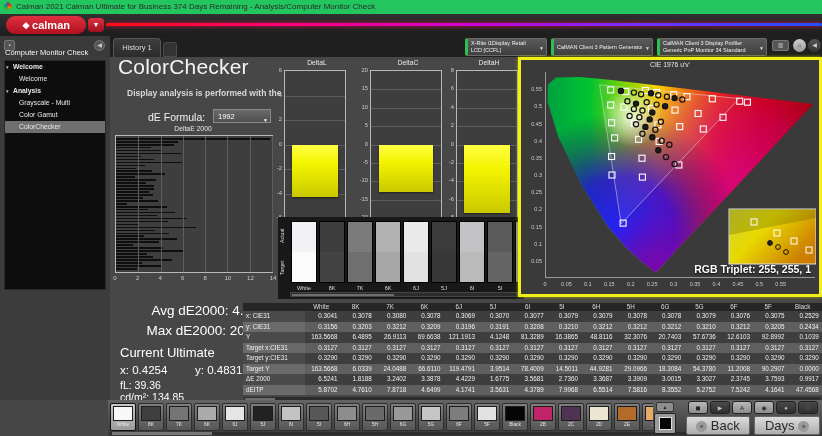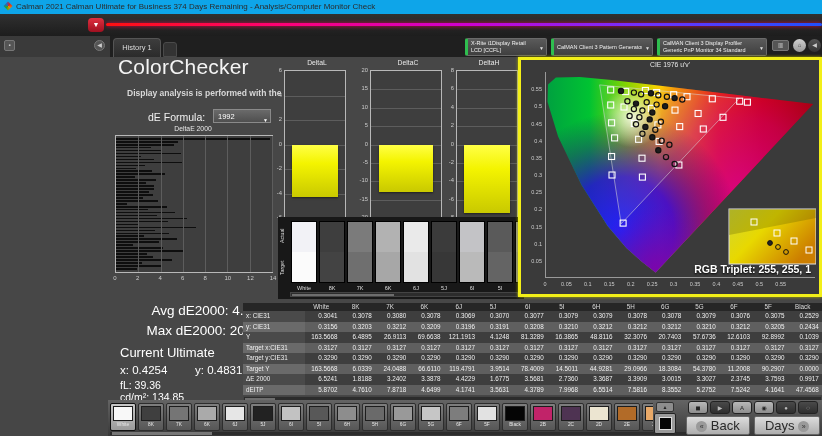--- a/index.html
+++ b/index.html
@@ -2,21 +2,21 @@
 <html><head>
 <meta charset="utf-8">
 <style>
   *{margin:0;padding:0;box-sizing:border-box}
   html,body{background:#222}
   #app{position:relative;width:822px;height:436px;overflow:hidden;
        font-family:"Liberation Sans",sans-serif;background:#474747;color:#eee}
   .abs{position:absolute}
 
   
-  #titlebar{left:0;top:0;width:822px;height:14px;background:#0ea5e9;color:#2b2b2b;
+  #titlebar{left:0;top:0;width:822px;height:14px;background:#22c55e;color:#2b2b2b;
             font-size:8px;line-height:14px;white-space:nowrap;overflow:hidden}
   #titlebar .appicon{display:inline-block;width:8px;height:8px;margin:0 4px 0 4px;
             background:conic-gradient(#d22,#e80,#2a2,#26c,#d22);transform:rotate(45deg) scale(.8);vertical-align:-1px}
 
   
   #toolbar{left:0;top:14px;width:822px;height:22px;background:linear-gradient(#303030,#1d1d1d)}
   #logo{position:absolute;left:6px;top:2px;width:80px;height:18px;background:linear-gradient(#e03040,#b01020);
         border-radius:9px;color:#fff;font-size:11px;font-weight:bold;line-height:18px;text-align:center}
   #logo .diamond{font-size:9px;margin-right:2px}
   #logo-drop{position:absolute;left:88px;top:4px;width:16px;height:14px;background:linear-gradient(#e03040,#a01020);
@@ -135,20 +135,21 @@
 </head>
 <body>
 
 <div id="app">
 
   <div class="abs" id="titlebar">
     <span class="appicon"></span><span>Calman 2021 Calman Ultimate for Business 374 Days Remaining  - Analysis/Computer Monitor Check</span>
   </div>
 
   <div class="abs" id="toolbar">
+    <div id="logo"><span class="diamond">❖</span><span>calman</span></div>
     <div id="logo-drop">▼</div>
     <div id="rainbow"></div>
   </div>
 
   <div class="abs" id="tabrow">
     <div id="sidebar-top">
       <div class="tinybtn" style="left:4px;top:4px">▪</div>
       <div class="tinybtn" style="left:94px;top:4px;border-radius:50%">◀</div>
     </div>
     <div id="history-tab">History 1</div>
@@ -165,20 +166,31 @@
     <div class="devbox" style="left:657px;width:110px">
       <span class="l1">CalMAN Client 3 Display Profiler</span>
       <span class="l2">Generic PnP Monitor 34 Standard</span>
       <span class="arr">▼</span>
     </div>
     <div class="tinybtn" style="left:772px;top:4px;width:17px">▥</div>
     <div class="roundbtn" style="left:793px;background:linear-gradient(#cfcfcf,#9a9a9a);color:#333">⌂</div>
     <div class="roundbtn" style="left:808px;background:linear-gradient(#555,#333);color:#ccc">◀</div>
   </div>
 
+  <div class="abs" id="sidebar">
+    <div id="sidebar-title">Computer Monitor Check</div>
+    <div id="tree-panel">
+        <div class="tree-item bold">Welcome</div>
+        <div class="tree-item">Welcome</div>
+        <div class="tree-item bold">Analysis</div>
+        <div class="tree-item">Grayscale - Multi</div>
+        <div class="tree-item">Color Gamut</div>
+        <div class="tree-item sel">ColorChecker</div>
+      </div>
+  </div>
 
   <div class="abs" id="main">
     <div id="page-title">ColorChecker</div>
     <div class="desc" style="top:31px">Display analysis is performed with the X-Rite/</div>
     <div id="formula-label">dE Formula:</div>
     <div id="formula-select"><span>1992</span><span class="arr">▼</span></div>
 
     <div id="hist-panel">
       <div class="chart-title">DeltaE 2000</div>
       <div id="hist-plot">

